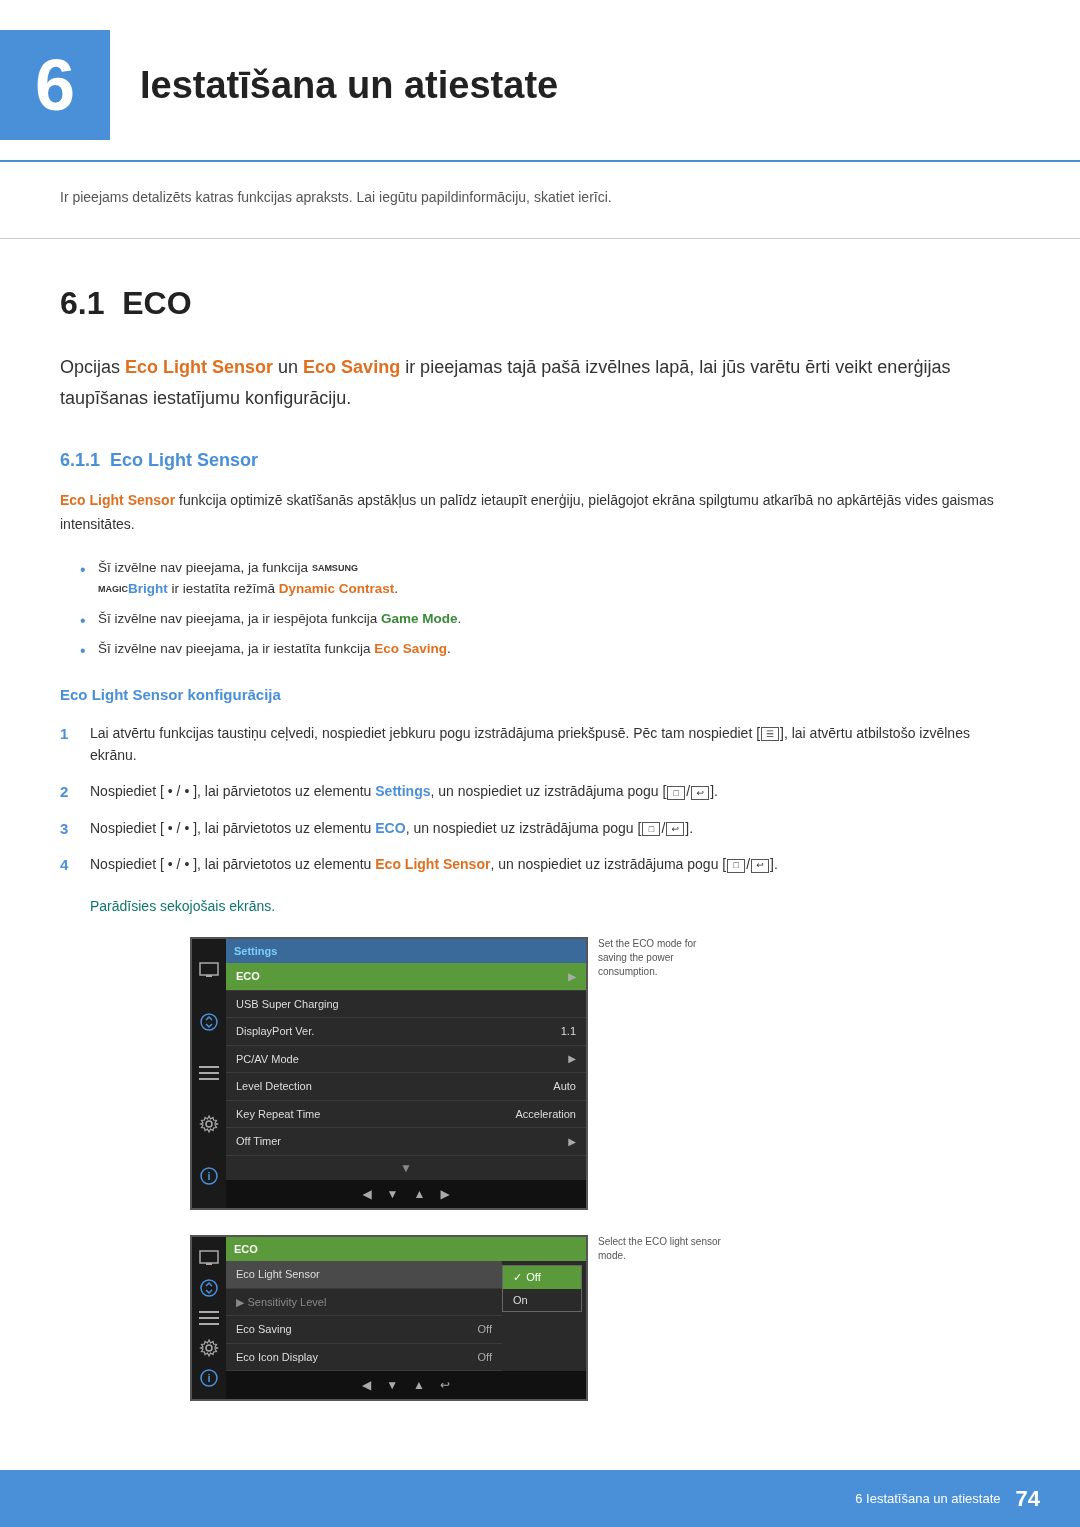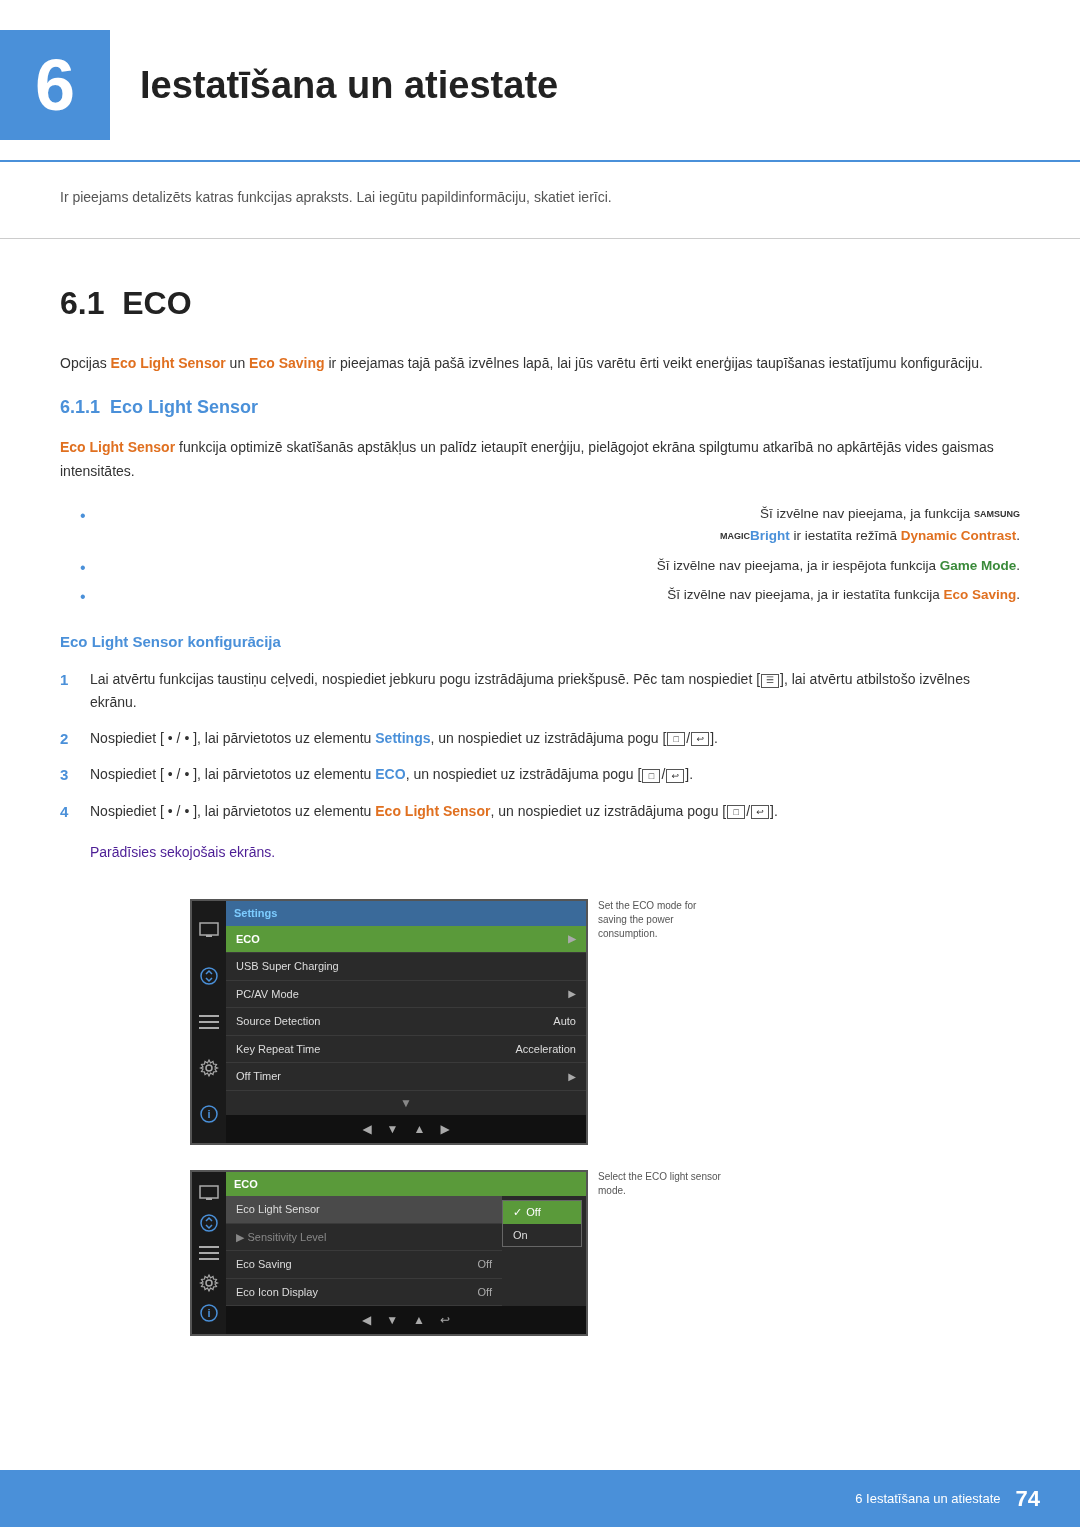--- a/index.html
+++ b/index.html
@@ -57,23 +57,23 @@
 
     .section-title {
       font-size: 32px;
       font-weight: bold;
       color: #222;
       margin-bottom: 25px;
       margin-top: 10px;
     }
 
     .section-intro {
-      font-size: 14px;
+      font-size: 18px;
       color: #333;
-      margin-bottom: 18px;
+      margin-bottom: 34px;
       line-height: 1.7;
     }
 
     .subsection-title {
       font-size: 18px;
       font-weight: bold;
       color: #4a90d9;
       margin-bottom: 15px;
       margin-top: 10px;
     }
@@ -82,21 +82,20 @@
       font-size: 14px;
       color: #333;
       margin-bottom: 20px;
       line-height: 1.7;
     }
 
     .note-list {
       list-style: none;
       margin-bottom: 25px;
       padding-left: 20px;
-      text-align: right;
     }
 
     .note-list li {
       font-size: 13.5px;
       color: #333;
       margin-bottom: 8px;
       padding-left: 18px;
       position: relative;
       line-height: 1.6;
     }
@@ -142,23 +141,23 @@
       font-weight: bold;
       color: #4a90d9;
     }
 
     .highlight-orange { color: #e07020; font-weight: bold; }
     .highlight-green { color: #3a8a3a; font-weight: bold; }
     .highlight-blue { color: #4a90d9; font-weight: bold; }
 
     .step-note {
       font-size: 14px;
-      color: #4c1d95;
+      color: #0f766e;
       margin-top: 5px;
-      margin-bottom: 36px;
+      margin-bottom: 20px;
       padding-left: 30px;
     }
 
     
     .screenshots {
       display: flex;
       flex-direction: column;
       align-items: center;
       gap: 25px;
       margin-top: 10px;
@@ -409,25 +408,29 @@
           <div style="background:#2a2a2a;">
             <div class="menu-item active">
               <span>ECO</span>
               <span class="arrow">▶</span>
             </div>
             <div class="menu-item">
               <span>USB Super Charging</span>
               <span class="arrow"></span>
             </div>
             <div class="menu-item">
+              <span>DisplayPort Ver.</span>
+              <span>1.1</span>
+            </div>
+            <div class="menu-item">
               <span>PC/AV Mode</span>
               <span class="arrow">▶</span>
             </div>
             <div class="menu-item">
-              <span>Source Detection</span>
+              <span>Level Detection</span>
               <span>Auto</span>
             </div>
             <div class="menu-item">
               <span>Key Repeat Time</span>
               <span>Acceleration</span>
             </div>
             <div class="menu-item">
               <span>Off Timer</span>
               <span class="arrow">▶</span>
             </div>

